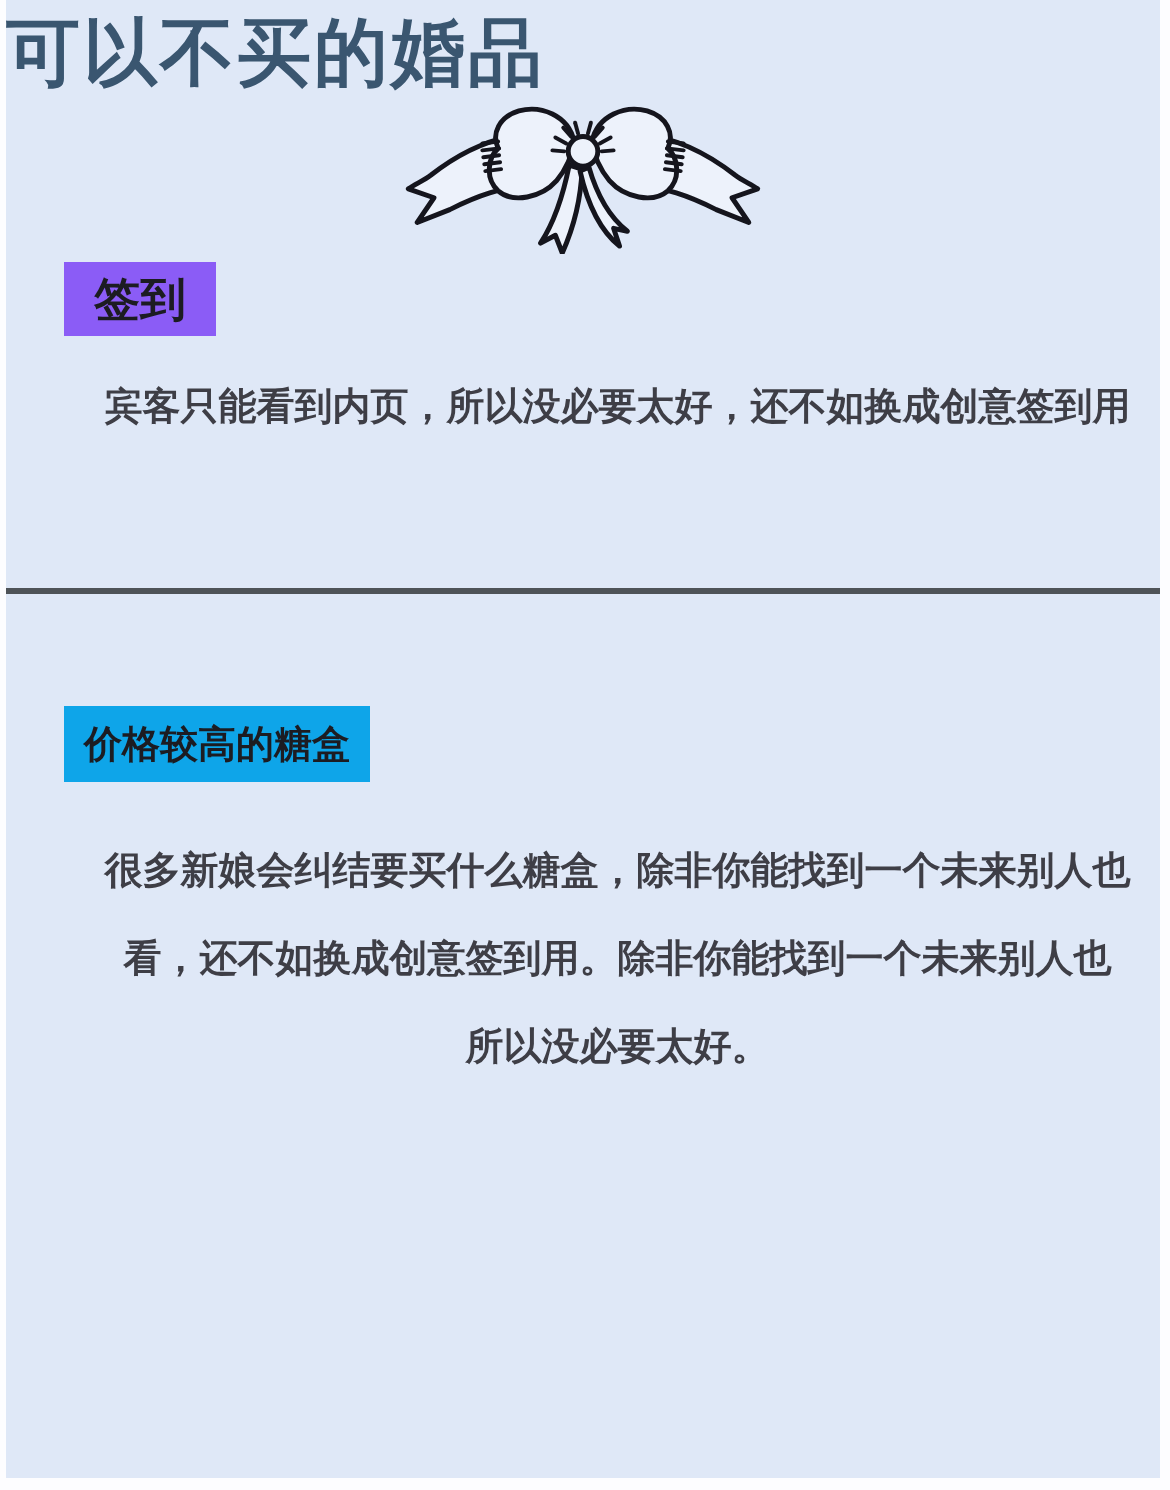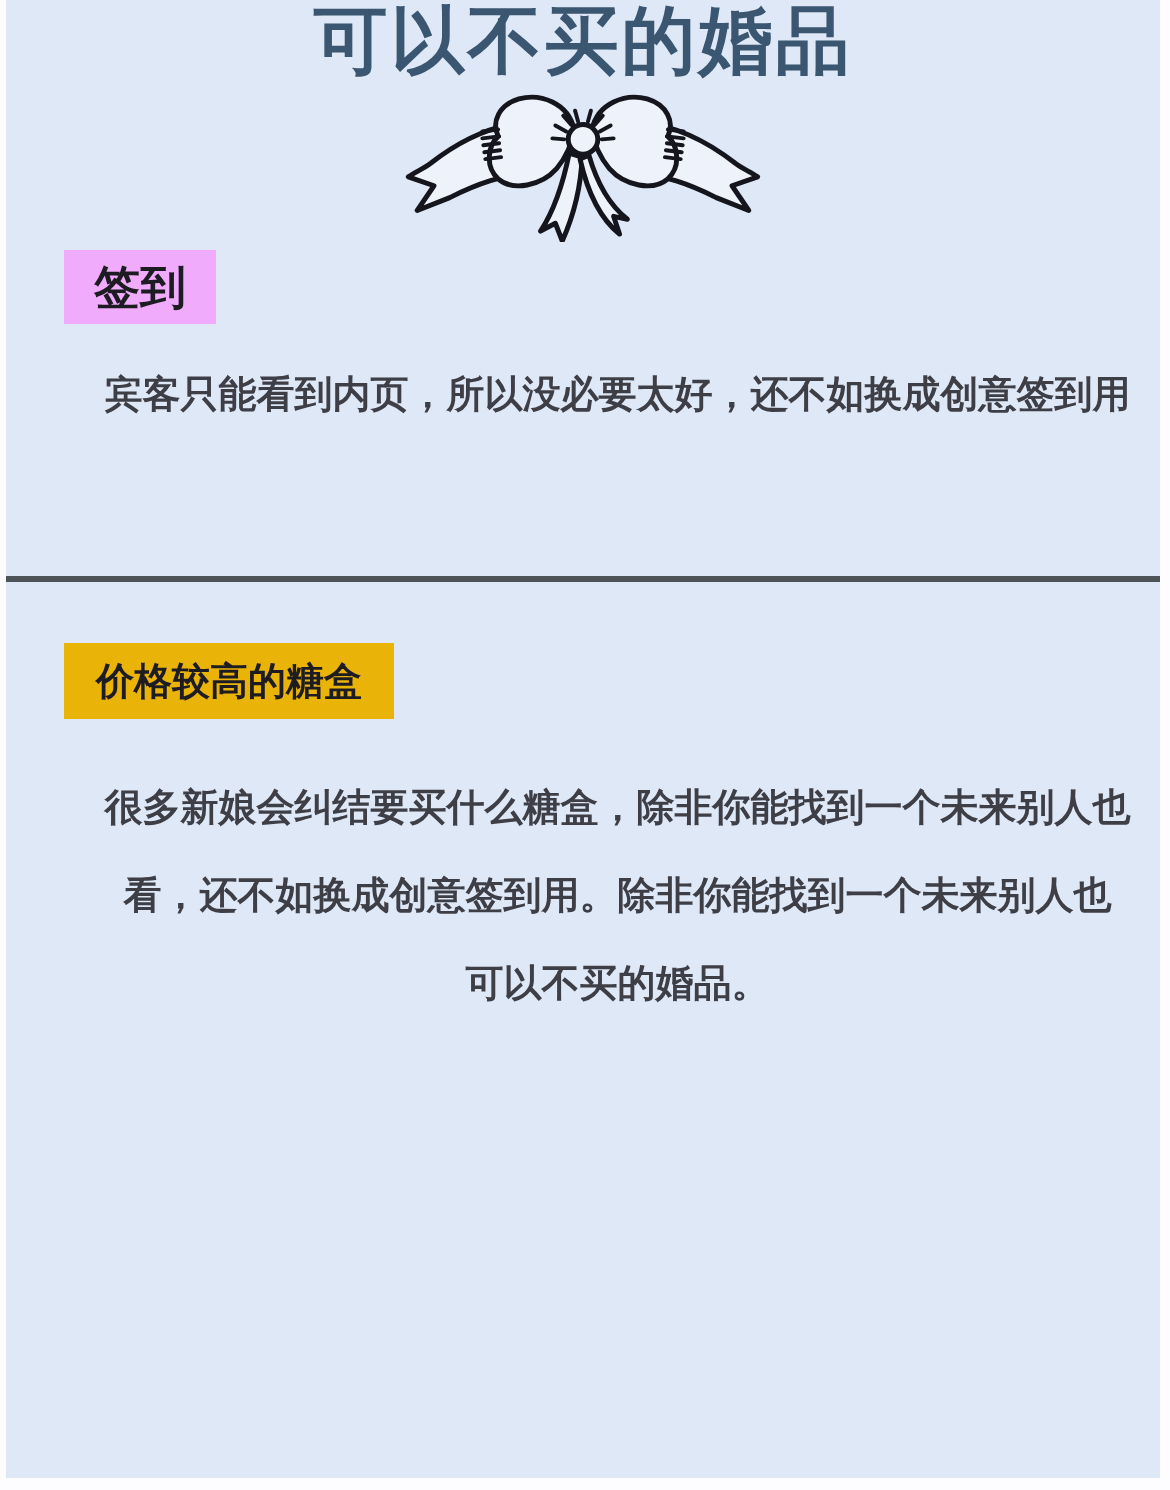--- a/index.html
+++ b/index.html
@@ -11,22 +11,22 @@
     overflow:hidden;
   }
   .canvas{
     position:absolute;left:6px;top:0;
     width:1154px;height:1478px;
     background:#dfe8f7;
     overflow:hidden;
   }
   .page-title{
     margin:0;
-    padding-top:4px;
-    text-align:center;
+    padding-top:16px;
+    text-align:left;
     font-size:74px;
     font-weight:900;
     letter-spacing:3px;
     line-height:1;
     color:#3a5670;
   }
   .bow-wrap{
     width:376px;
     margin:14px auto 0;
   }
@@ -34,29 +34,29 @@
   .section-label{
     display:inline-block;
     margin-left:58px;
     font-weight:800;
     line-height:1;
     color:#1c1c22;
     white-space:nowrap;
   }
   .label-pink{
     margin-top:8px;
-    background:#f0abfc;
+    background:#8b5cf6;
     font-size:46px;
     padding:14px 30px;
   }
   .label-blue{
-    margin-top:61px;
-    background:#eab308;
+    margin-top:112px;
+    background:#0ea5e9;
     font-size:38px;
-    padding:19px 32px;
+    padding:19px 20px;
   }
   .section-body{
     margin:26px 0 0 69px;
     font-size:38px;
     font-weight:700;
     color:#3e3e46;
     letter-spacing:0;
     text-align:center;
   }
   .section-body.second{margin-top:44px;}
@@ -135,16 +135,16 @@
 
   <div>
     <div class="section-label label-blue">
       <span>价格较高的糖盒</span>
     </div>
   </div>
 
   <div class="section-body second">
     <div class="body-line">很多新娘会纠结要买什么糖盒，除非你能找到一个未来别人也</div>
     <div class="body-line">看，还不如换成创意签到用。除非你能找到一个未来别人也</div>
-    <div class="body-line">可以不买的婚品。</div>
+    <div class="body-line">所以没必要太好。</div>
   </div>
 
 </div>
 
 </body></html>

